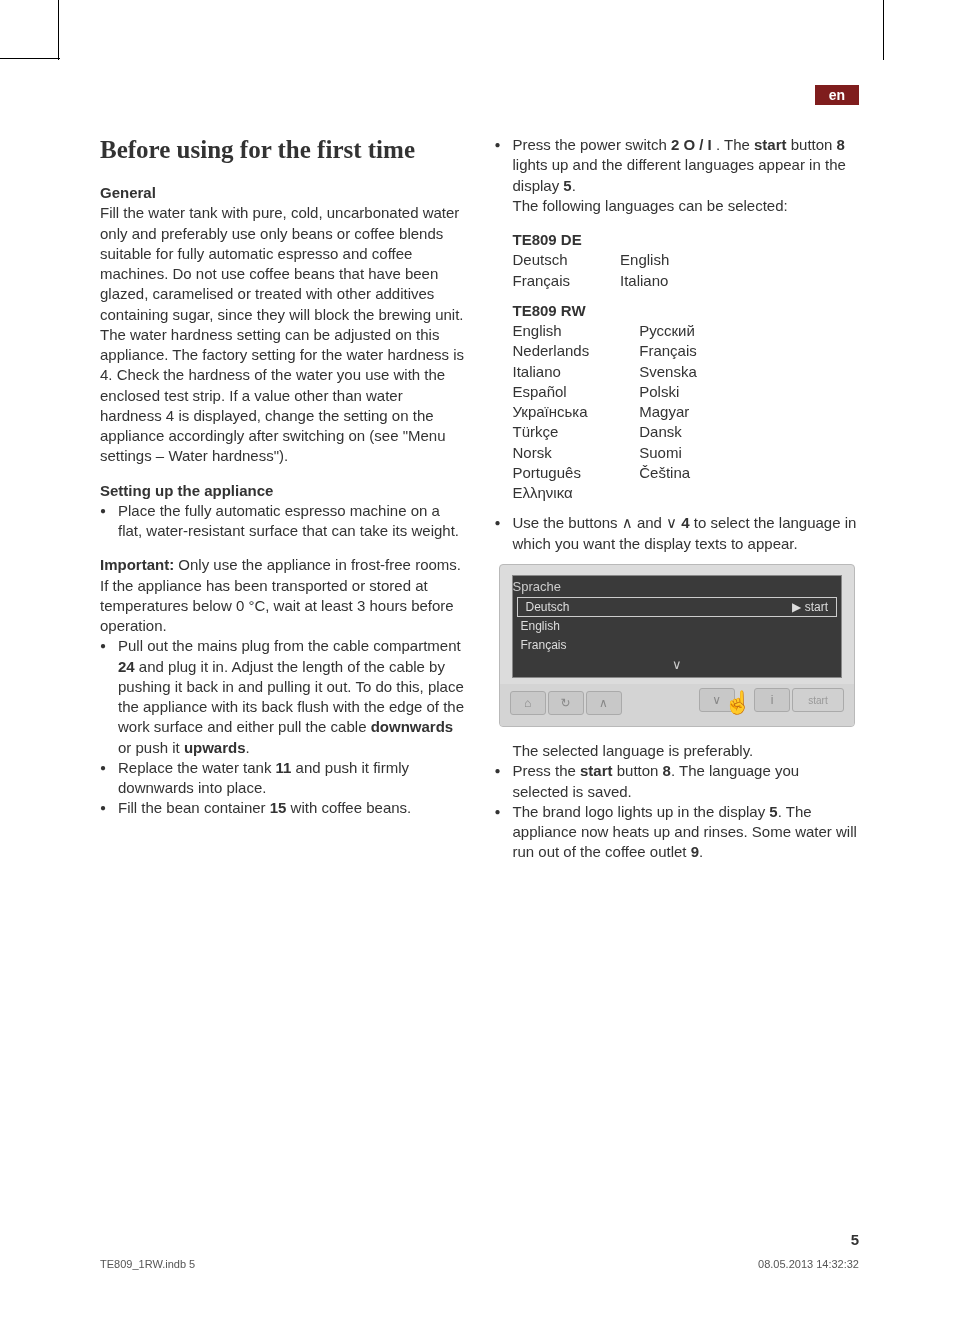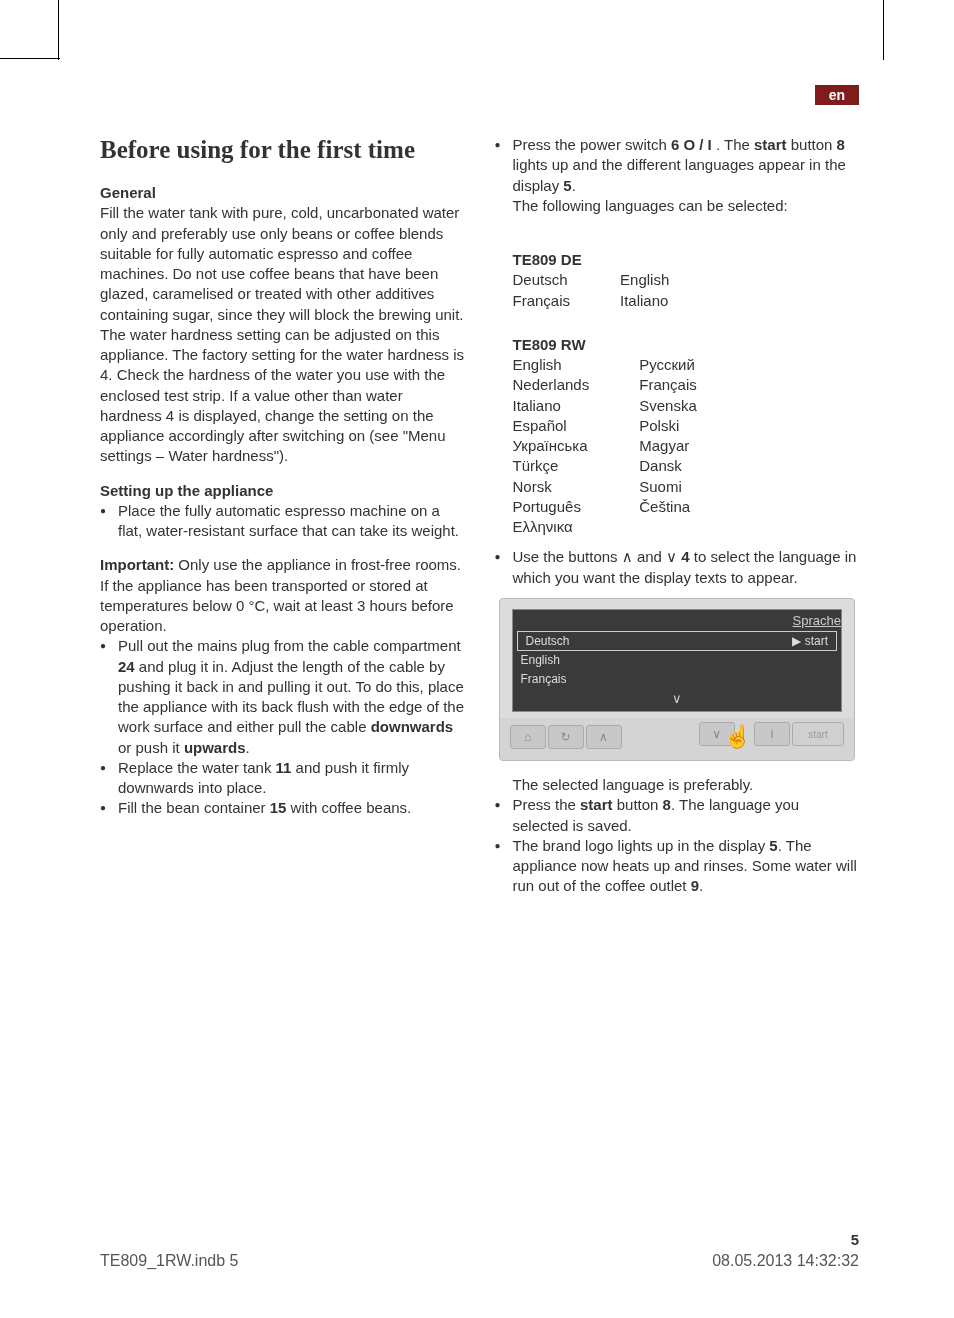--- a/index.html
+++ b/index.html
@@ -80,42 +80,41 @@
     line-height: 20px;
   }
   .run { display: inline; }
   .bold { font-weight: bold; }
   .lang-table {
     display: flex;
     gap: 50px;
     margin-bottom: 10px;
   }
   .lang-col { display: flex; flex-direction: column; }
-  .model-label { font-weight: bold; margin-top: 24px; }
+  .model-label { font-weight: bold; margin-top: 4px; }
   
   .display {
     margin: 10px 4px 14px 4px;
     border: 1px solid #b9b9b9;
     border-radius: 4px;
     overflow: hidden;
     background: #dcdcdc;
   }
   .display-screen {
     background: #3a3a3a;
     margin: 10px 12px 6px 12px;
     border: 1px solid #888;
     color: #ddd;
     font-size: 13px;
   }
   .display-title {
-    text-align: right;
+    text-align: left;
     color: #ccc;
     padding: 2px 0;
     font-size: 13px;
-    text-decoration: underline;
   }
   .lang-row {
     display: flex;
     justify-content: space-between;
     padding: 1px 8px;
     font-size: 12px;
   }
   .lang-row.sel {
     border: 1px solid #ccc;
     margin: 0 4px;
@@ -161,21 +160,21 @@
     font-weight: bold;
     font-size: 15px;
   }
   .footer {
     position: absolute;
     bottom: 8px;
     left: 0;
     right: 0;
     display: flex;
     justify-content: space-between;
-    font-size: 16px;
+    font-size: 11px;
     color: #555;
   }
 </style>
 </head>
 <body>
 
 <div class="crop-marks">
   <div class="crop-corner-tl-v"></div>
   <div class="crop-corner-tl-h"></div>
   <div class="crop-corner-tr-v"></div>
@@ -216,21 +215,21 @@
         </li>
         <li>
           <span class="run">Fill the bean container </span><span class="bold run">15</span><span class="run"> with coffee beans.</span>
         </li>
       </ul>
     </div>
 
     <div class="col">
       <ul class="bul">
         <li>
-          <span class="run">Press the power switch </span><span class="bold run">6 O / I</span><span class="run"> . The </span><span class="bold run">start</span><span class="run"> button </span><span class="bold run">8</span><span class="run"> lights up and the different languages appear in the display </span><span class="bold run">5</span><span class="run">.</span><br>
+          <span class="run">Press the power switch </span><span class="bold run">2 O / I</span><span class="run"> . The </span><span class="bold run">start</span><span class="run"> button </span><span class="bold run">8</span><span class="run"> lights up and the different languages appear in the display </span><span class="bold run">5</span><span class="run">.</span><br>
           <span class="run">The following languages can be selected:</span>
         </li>
       </ul>
 
       <div style="height:10px"></div>
       <div style="padding-left:18px">
         <p class="model-label">TE809 DE</p>
         <div class="lang-table">
           <div class="lang-col">
             <span>Deutsch</span>

